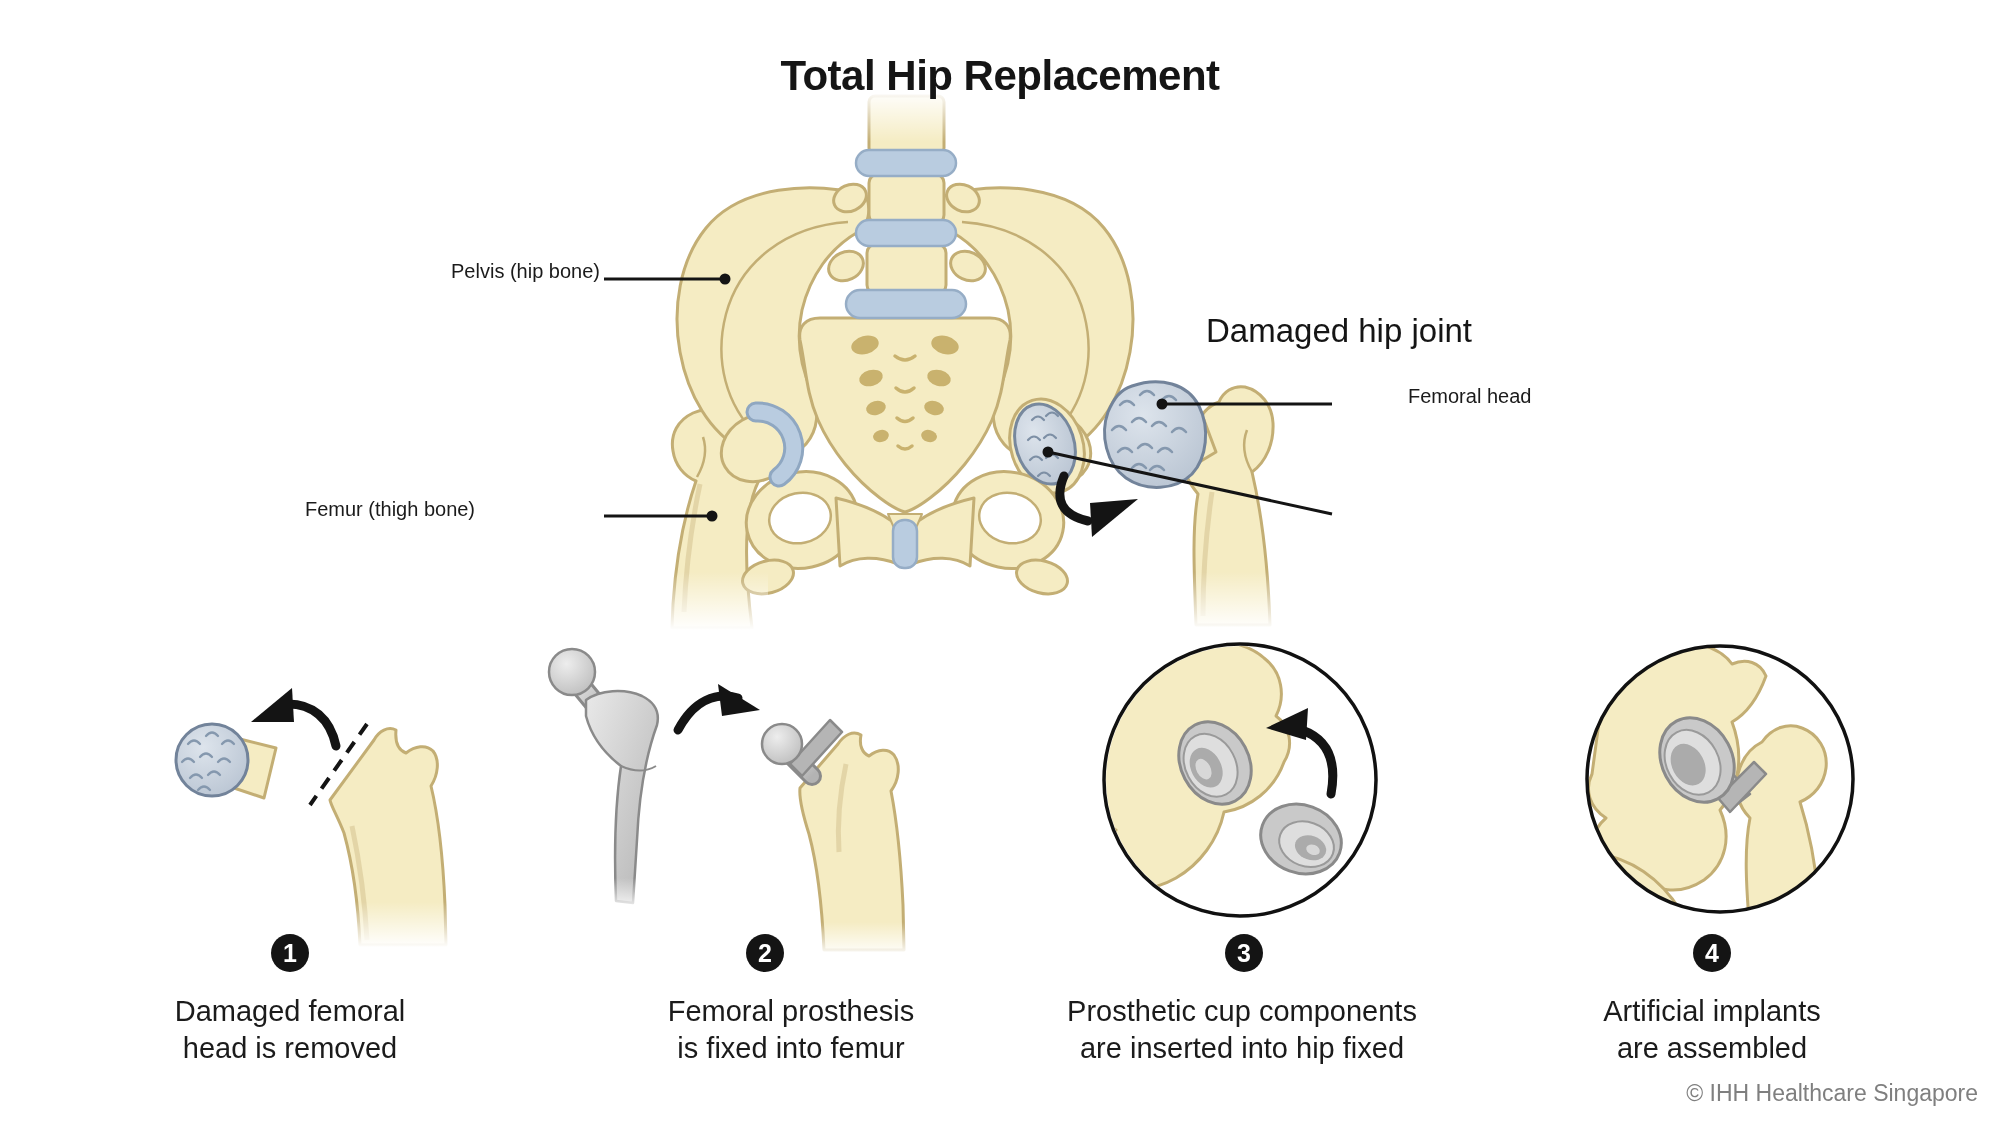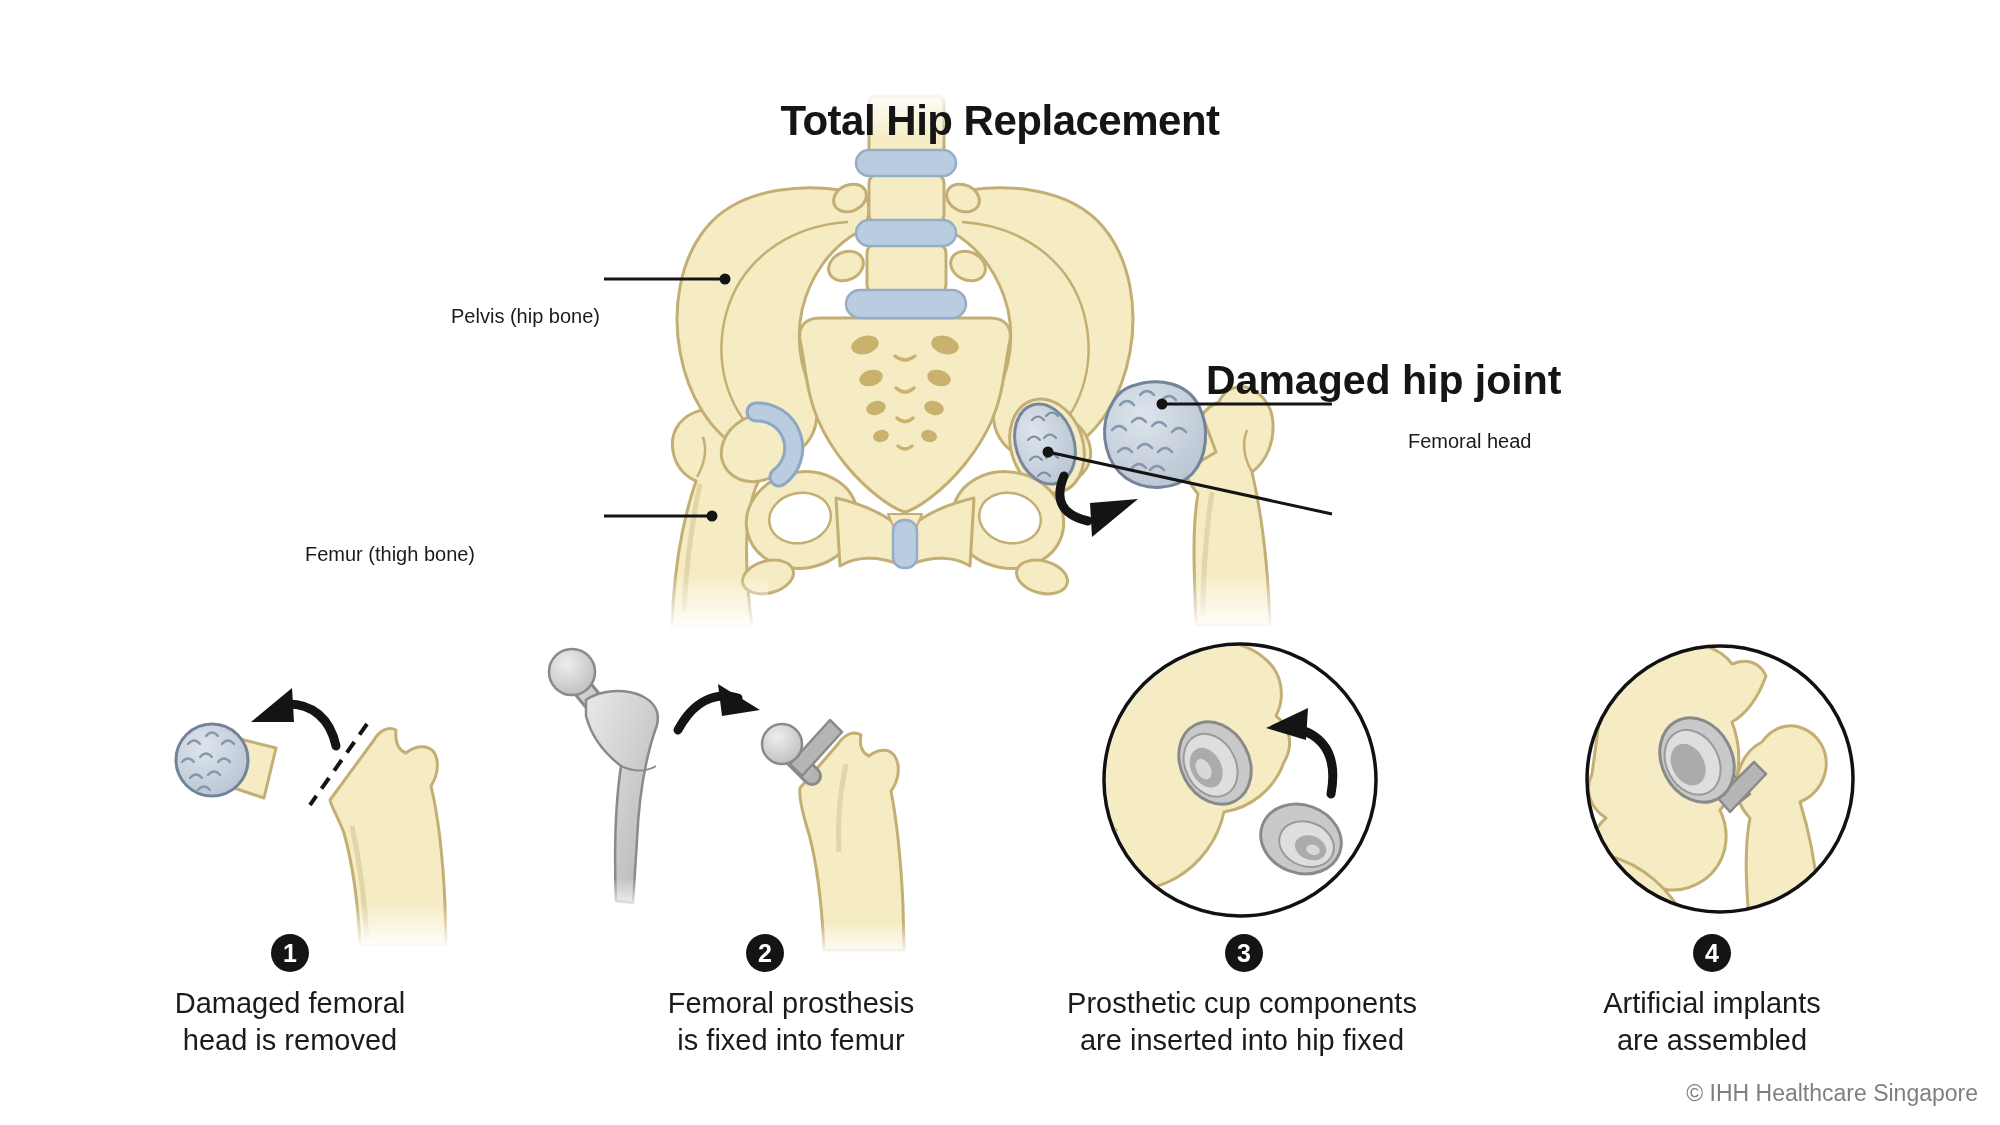--- a/index.html
+++ b/index.html
@@ -1,36 +1,36 @@
 <!DOCTYPE html>
 <html><head>
 <meta charset="utf-8">
 <style>
   html,body{margin:0;padding:0;background:#ffffff;}
   .canvas{
     position:relative;width:2000px;height:1125px;background:#ffffff;
     font-family:"Liberation Sans",sans-serif;overflow:hidden;color:#1b1b1b;
   }
   .art{position:absolute;left:0;top:0;z-index:1;}
-  .txt{position:absolute;z-index:2;margin-top:45px;}
+  .txt{position:absolute;z-index:2;}
   .title{
     left:0;top:52px;width:2000px;text-align:center;
     font-size:42px;font-weight:700;letter-spacing:-.5px;color:#151515;
   }
   .lbl{font-size:20px;white-space:nowrap;color:#1b1b1b;}
   .lbl.right-align{width:420px;text-align:right;}
-  .lbl.bold{font-weight:700;font-size:41px;color:#151515;}
+  .lbl.bold{font-weight:400;font-size:33px;color:#151515;}
   .badge{
     position:absolute;z-index:2;width:38px;height:38px;border-radius:50%;
     background:#141414;color:#ffffff;font-size:25px;font-weight:700;
     line-height:38px;text-align:center;
   }
   .caption{
     position:absolute;z-index:2;width:520px;text-align:center;
-    font-size:29px;line-height:37px;color:#1b1b1b;
+    font-size:29px;line-height:37px;color:#1b1b1b;margin-top:8px;
   }
   .copyright{
     position:absolute;z-index:2;right:22px;top:1080px;
     font-size:23px;color:#7f7f7f;white-space:nowrap;
   }
 </style>
 </head>
 <body>
 
 <div class="canvas">

